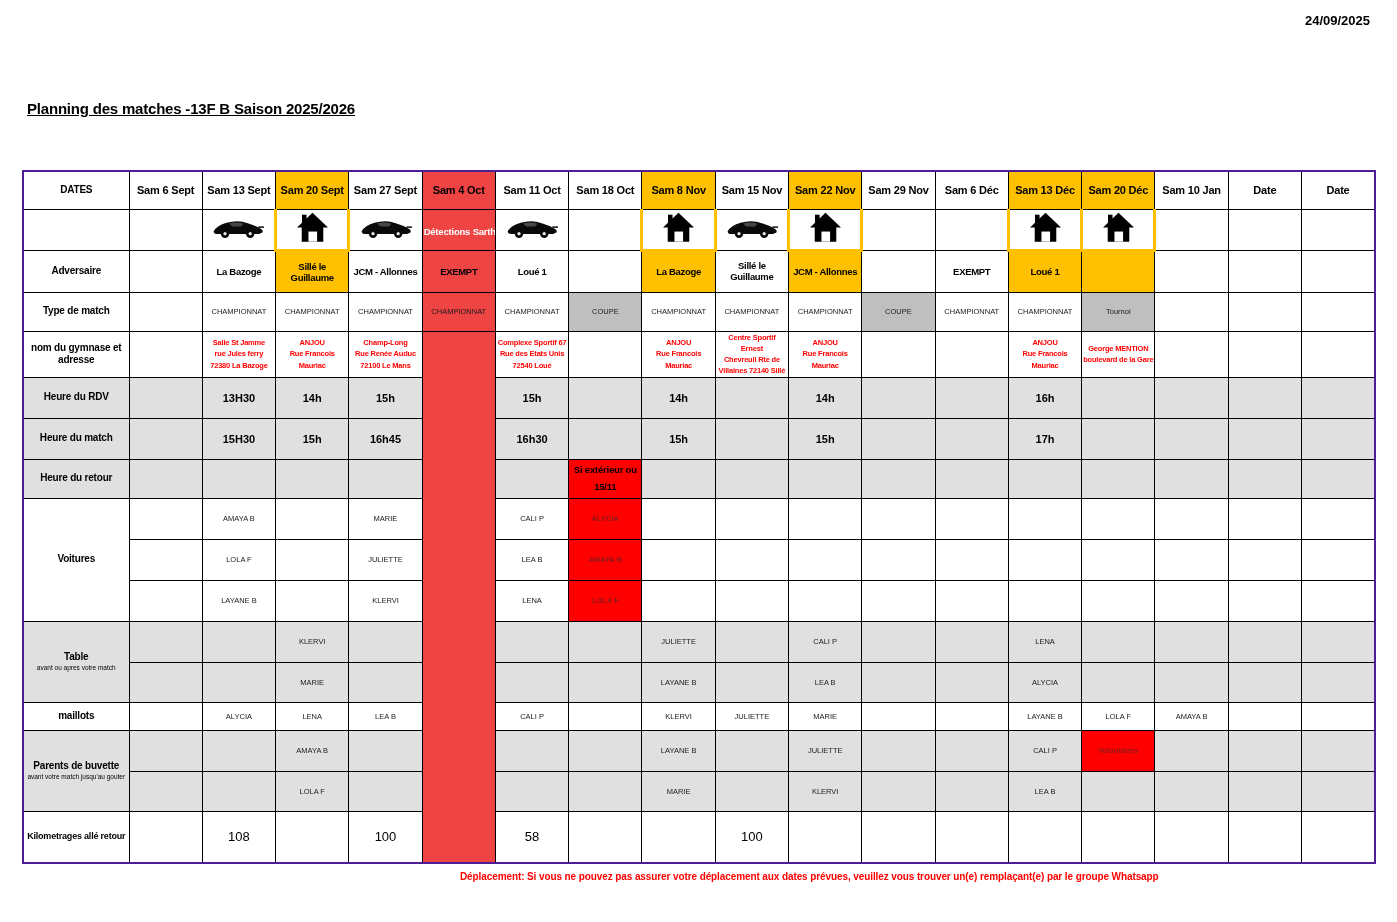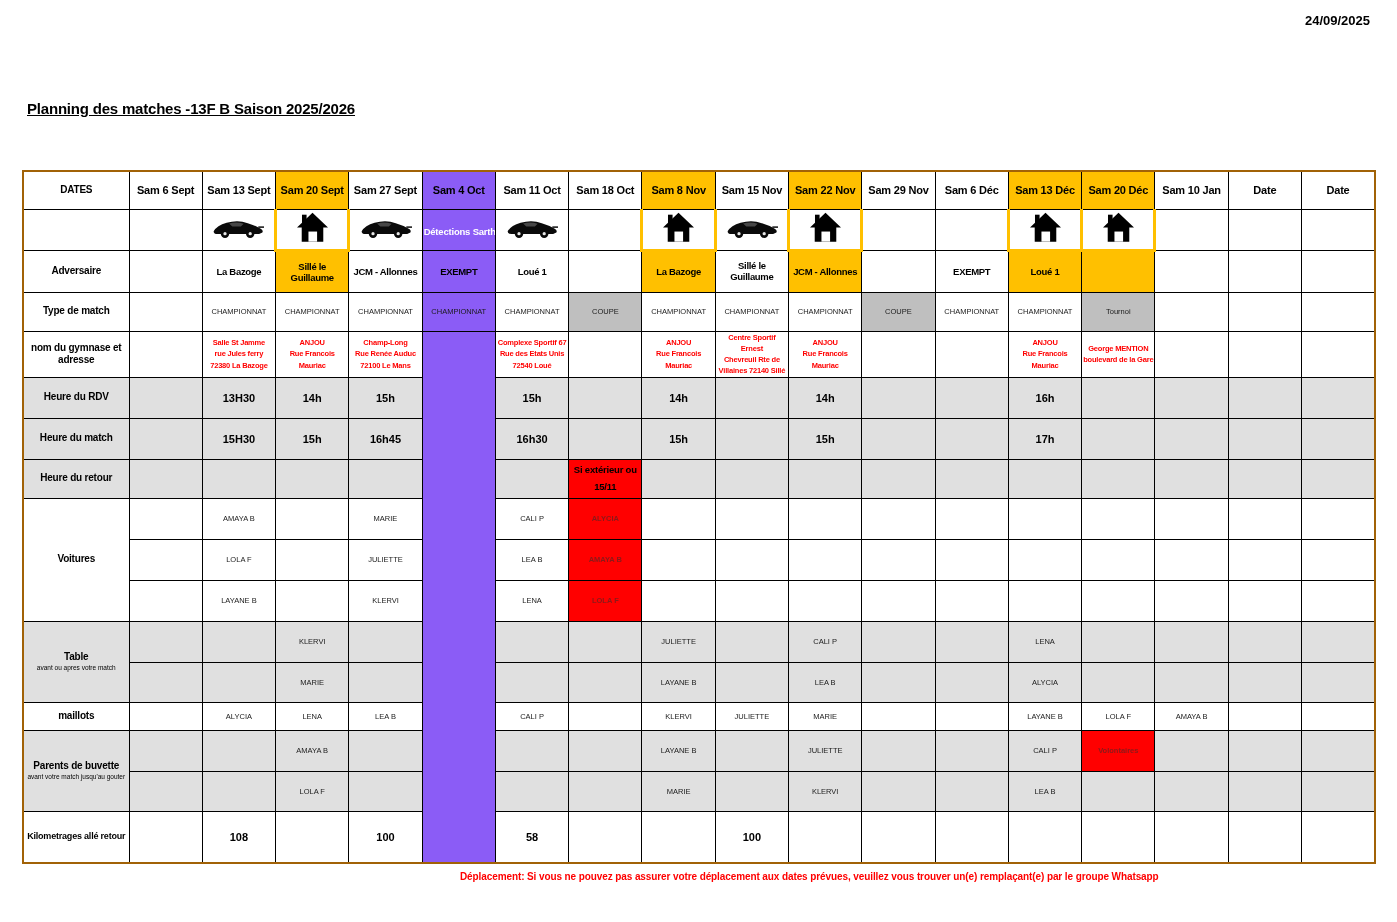--- a/index.html
+++ b/index.html
@@ -1,41 +1,41 @@
 <!DOCTYPE html>
 <html><head>
 <meta charset="utf-8">
 <style>
   html,body{margin:0;padding:0;background:#fff;}
   .page{position:relative;width:1397px;height:922px;background:#fff;
         font-family:"Liberation Sans",sans-serif;color:#000;overflow:hidden;border-radius:14px;}
   .docdate{position:absolute;top:13px;right:27px;font-size:13px;font-weight:bold;}
   .title{position:absolute;top:100px;left:27px;font-size:15px;font-weight:bold;letter-spacing:-0.2px;text-decoration:underline;}
   table{position:absolute;left:22px;top:170px;width:1354px;border-collapse:collapse;
-        table-layout:fixed;border:2px solid #a16207;}
+        table-layout:fixed;border:2px solid #4c1d95;}
   td{border:1.5px solid #000;padding:0 1px;text-align:center;vertical-align:middle;overflow:hidden;}
   .gray{background:#E0E0E0;}
   .dgray{background:#BFBFBF;}
   .yellow{background:#FFC000;}
-  .pink{background:#8b5cf6;}
+  .pink{background:#ef4444;}
   .red{background:#FF0000;}
   .ybord{border-left:3px solid #FFC000;border-right:3px solid #FFC000;border-bottom:3px solid #FFC000;}
   .hdr{font-weight:bold;font-size:11px;letter-spacing:-0.2px;}
   .lbl{font-weight:bold;font-size:10px;line-height:1.25;letter-spacing:-0.2px;}
   .lbl .sub{display:block;font-weight:normal;font-size:6.5px;letter-spacing:0;}
   .nowrap{white-space:nowrap;font-size:9px;}
   .adv{font-weight:bold;font-size:9.5px;letter-spacing:-0.3px;}
   .type{font-size:7.5px;color:#1a1a1a;}
   .gym{font-weight:bold;font-size:7.5px;line-height:1.5;color:#FF0000;letter-spacing:-0.2px;}
   .time{font-weight:bold;font-size:11px;}
   .name{font-size:7.5px;color:#1a1a1a;}
   .redname{font-weight:bold;font-size:7.5px;color:#8B1A1A;}
   .retour{font-weight:bold;font-size:9.5px;color:#000;line-height:1.7;letter-spacing:-0.2px;}
   .detections{font-weight:bold;font-size:9.5px;color:#fff;letter-spacing:-0.2px;white-space:nowrap;}
-  .km{font-weight:bold;font-size:11px;}
+  .km{font-weight:normal;font-size:13px;}
   .iconwrap{display:inline-block;line-height:0;}
   .footer{position:absolute;left:460px;top:871px;font-size:10px;font-weight:bold;
           color:#FF0000;white-space:nowrap;letter-spacing:-0.1px;}
 </style>
 </head>
 <body>
 
 <div class="page">
   <div class="docdate">24/09/2025</div>
   <div class="title">Planning des matches -13F B Saison 2025/2026</div>

